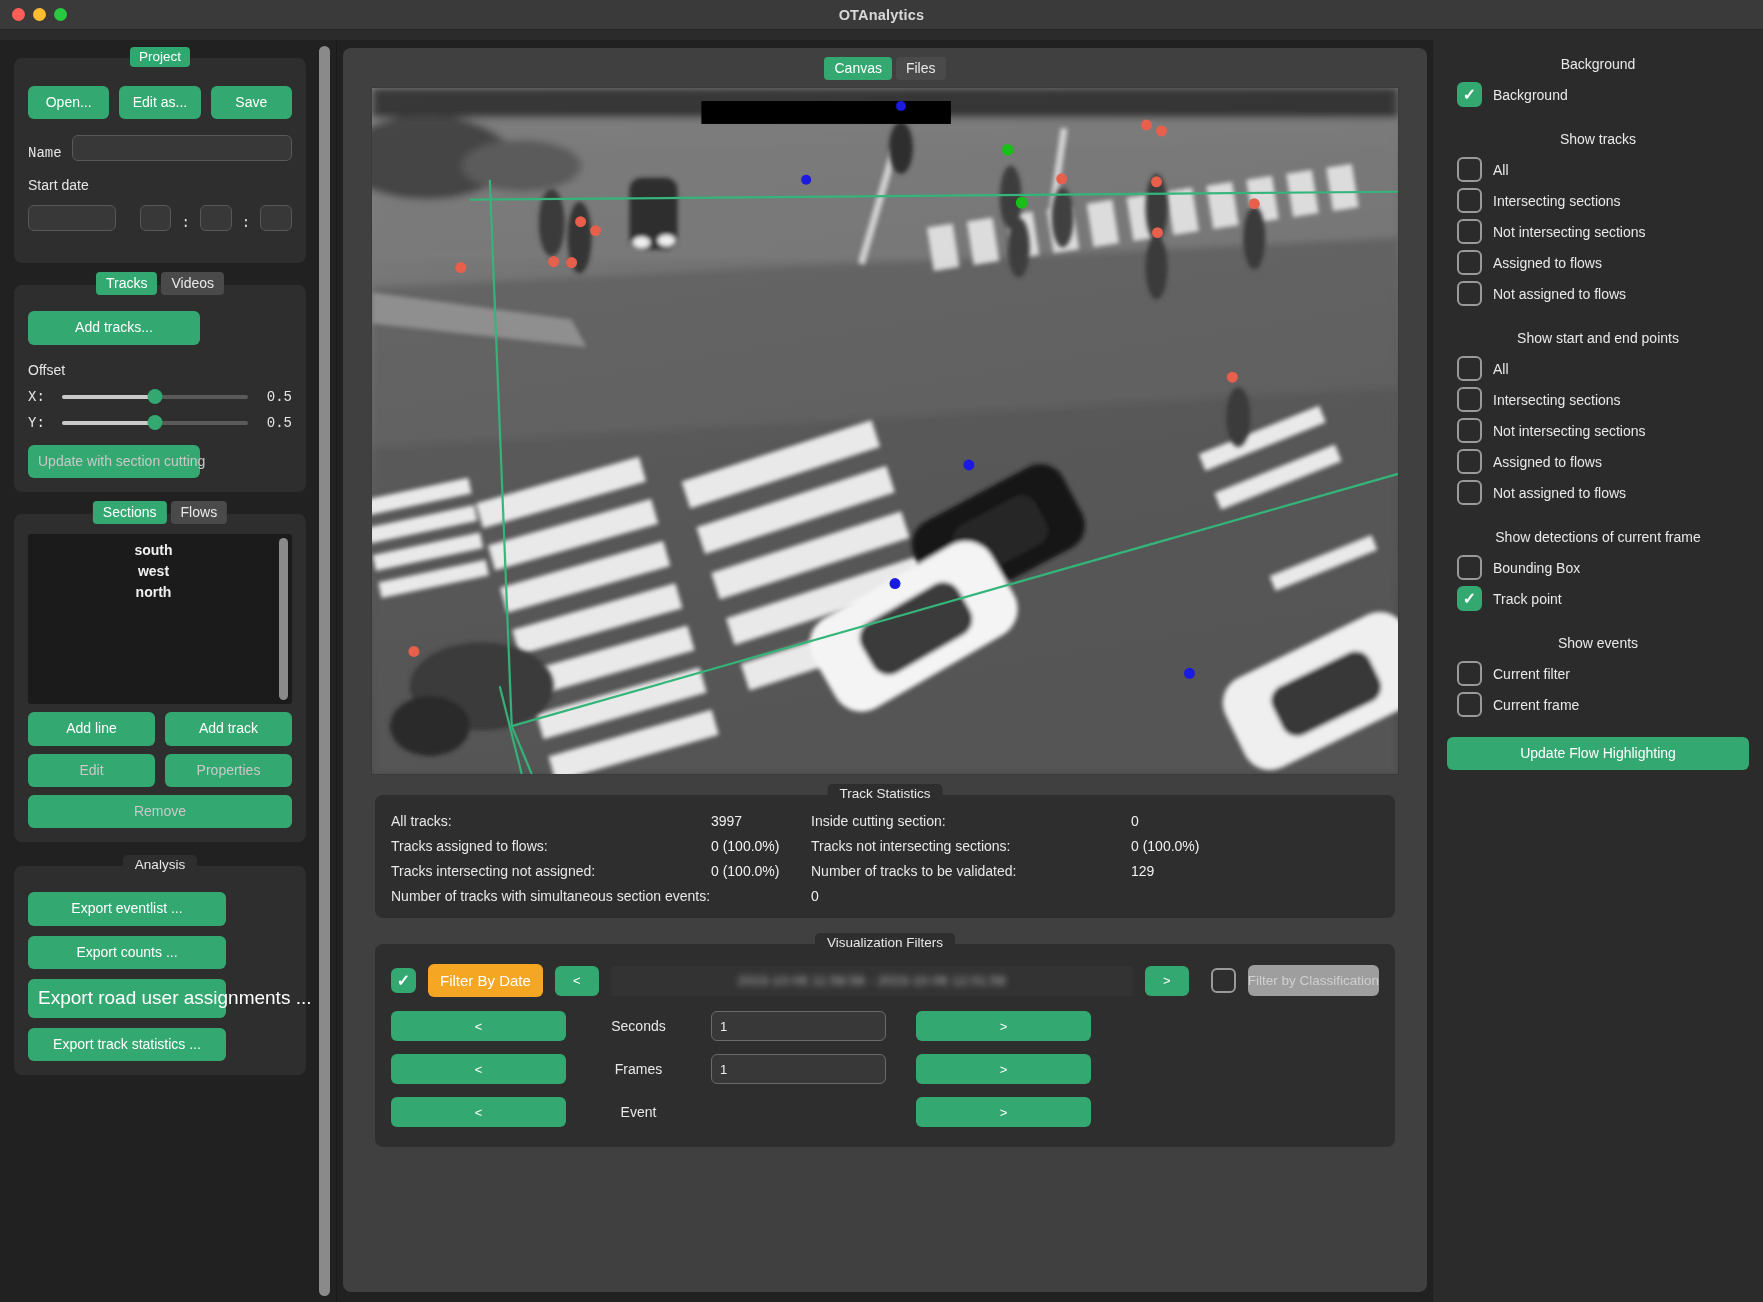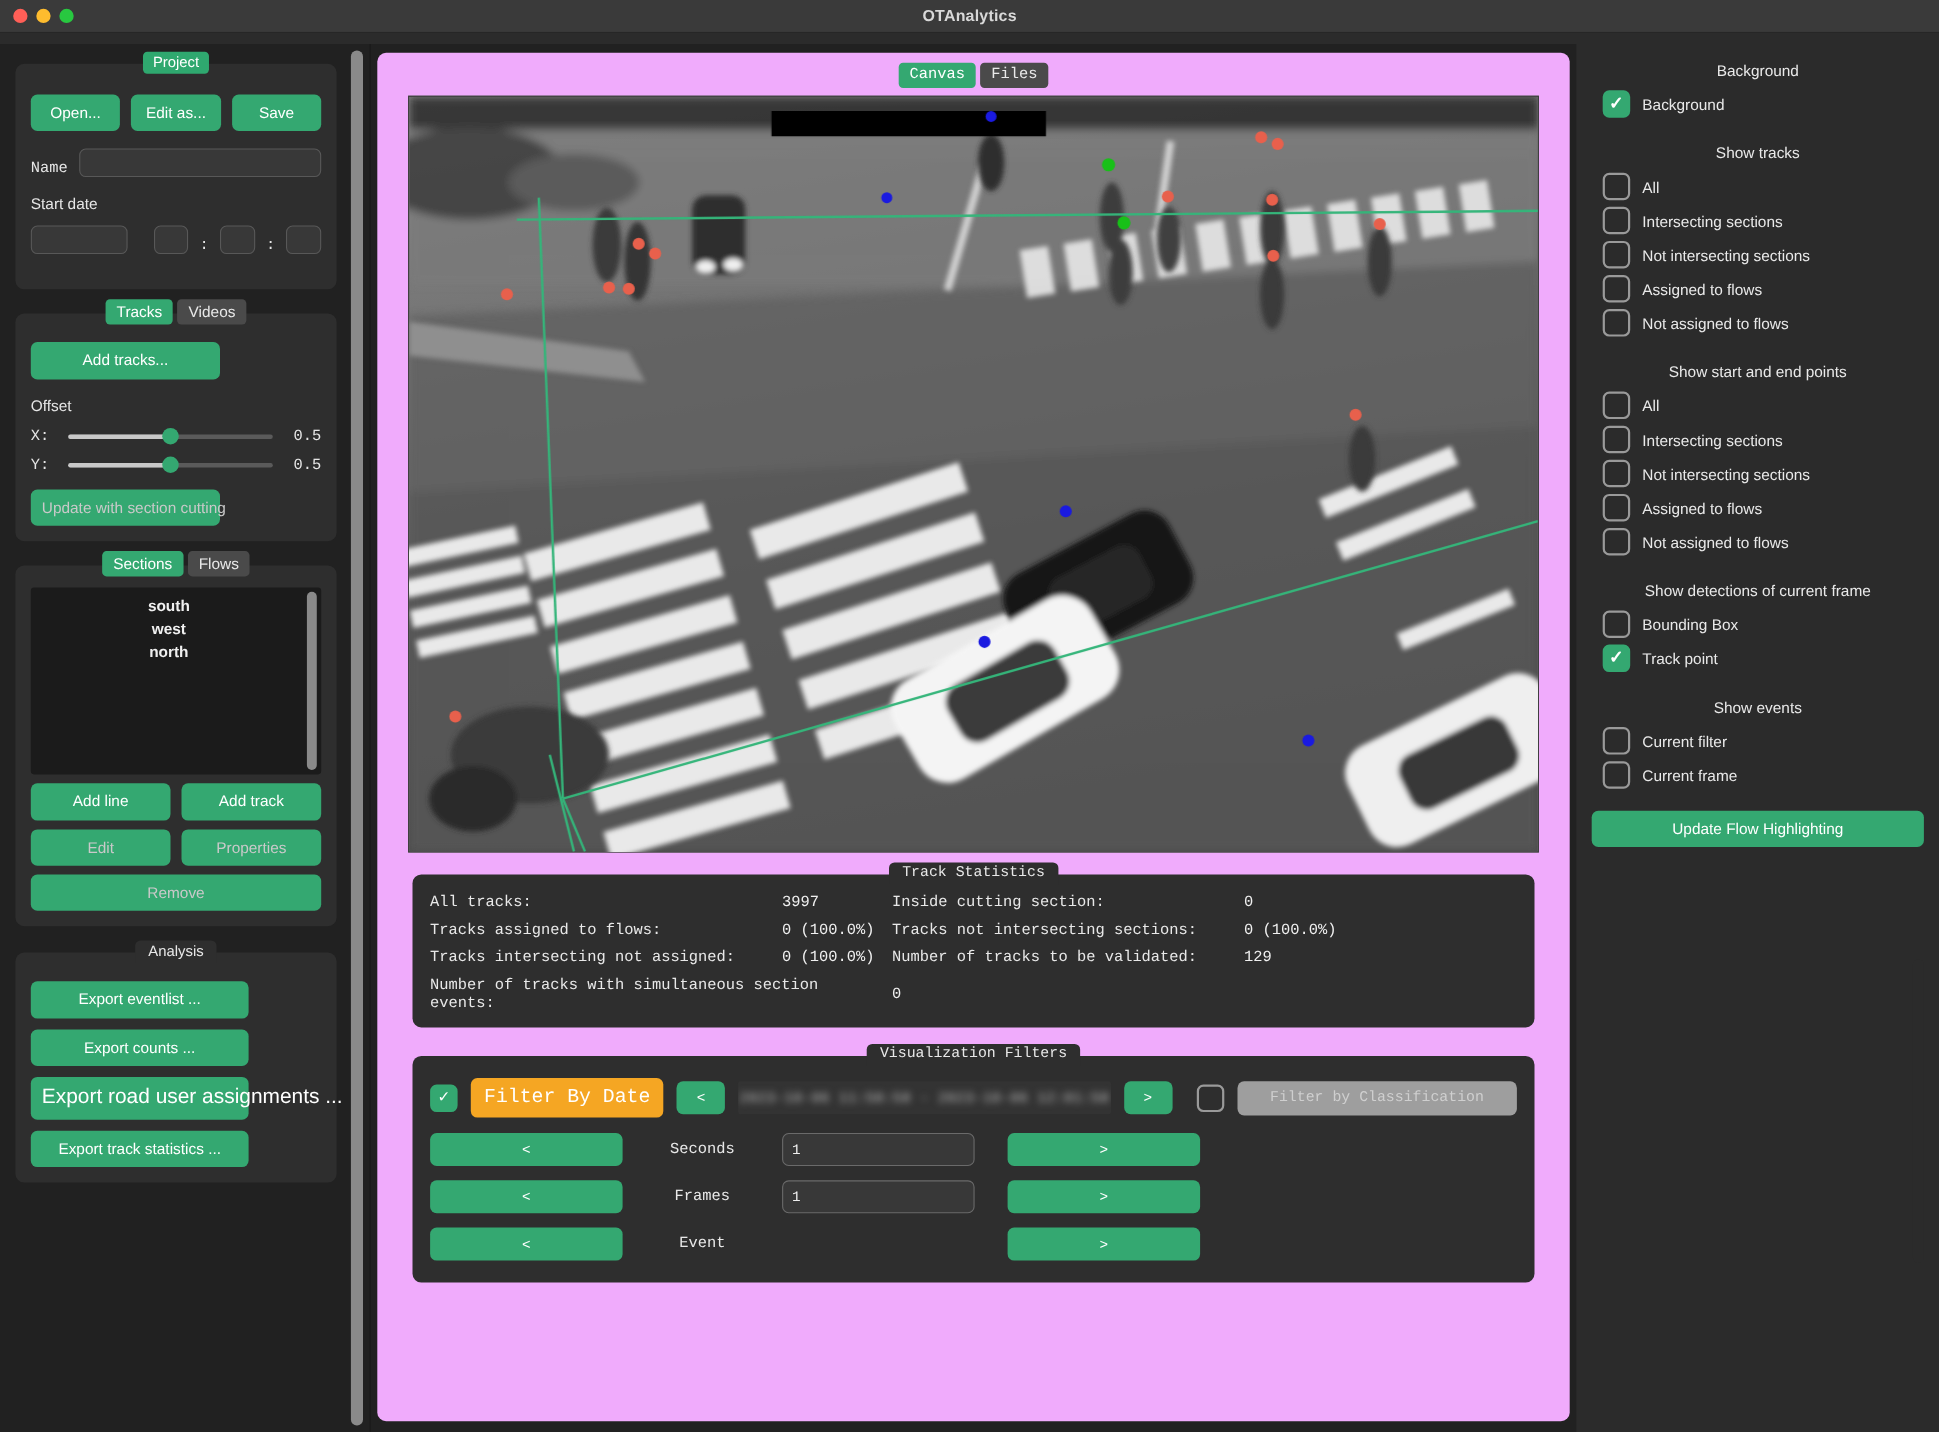--- a/index.html
+++ b/index.html
@@ -120,23 +120,22 @@
   .lb-scroll .thumb { position: absolute; top:0; left:0; width: 9px; height: 100%; background: #8a8a8a; border-radius: 5px; }
   
   .center {
     flex: 1 1 auto; min-width: 0;
     background: #212121;
     display: flex; flex-direction: column;
     padding: 8px 6px 10px 6px;
   }
   .center-inner {
     flex: 1 1 auto; min-height: 0; display: flex; flex-direction: column;
-    background: #f0abfc; border-radius: 8px;
+    background: #404040; border-radius: 8px;
     padding: 6px 8px 10px 8px;
-    font-family: Liberation Mono, monospace;
   }
   .main-tabs { display: flex; justify-content: center; gap: 4px; padding: 3px 0 7px 0; }
   .canvas-box {
     flex: 0 0 auto;
     width: 1028px; height: 688px;
     margin: 0 auto;
     background: #6f6f6f;
     position: relative; overflow: hidden;
     border: 1px solid #3a3a3a;
   }
@@ -157,35 +156,35 @@
   .frow { display: flex; align-items: center; gap: 12px; margin-bottom: 14px; }
   .chk {
     width: 25px; height: 25px; border-radius: 6px;
     border: 2px solid #9a9a9a; background: transparent;
     display: flex; align-items: center; justify-content: center;
     flex: 0 0 auto; cursor: pointer;
   }
   .chk.on { background: #34a871; border-color: #34a871; }
   .chk .mark { color: #fff; font-size: 16px; line-height: 1; font-weight: bold; }
   .pill-orange {
-    background: #f5a623; color: #fff; font-size: 18px;
+    background: #f5a623; color: #fff; font-size: 15px;
     padding: 8px 12px; border-radius: 6px; cursor: pointer; white-space: nowrap;
   }
   .nav-sm { background: #34a871; color:#fff; border:none; border-radius:6px; width:44px; height:30px; font-size:13px; cursor:pointer; font-family: inherit;}
   .date-strip {
     flex: 1 1 auto; height: 30px; background: #333333;
     display: flex; align-items: center; justify-content: center;
     overflow: hidden; border-radius: 2px;
   }
   .date-strip span {
     color: #bdbdbd; font-size: 13px; filter: blur(3.3px); letter-spacing: .4px; white-space: nowrap;
   }
   .classif {
     background: #9e9e9e; color: #cfcfcf; border-radius: 6px;
-    padding: 8px 30px; font-size: 13.5px; white-space: nowrap; cursor: pointer;
+    padding: 8px 0; font-size: 13.5px; white-space: nowrap; cursor: pointer;
   }
   .stepper-row { display: flex; align-items: center; gap: 0; margin-bottom: 13px; }
   .step-btn { background:#34a871; color:#fff; border:none; border-radius:6px; height:30px; width:175px; font-size:13px; cursor:pointer; font-family: inherit;}
   .step-lbl { width: 145px; text-align: center; color: #e8e8e8; font-size: 14px; }
   .step-input {
     width: 175px; height: 30px; background: #383838;
     border: 1px solid #6a6a6a; border-radius: 6px;
     color: #efefef; font-size: 13px; padding: 0 8px; font-family: inherit;
   }
   .step-gap { width: 30px; }

